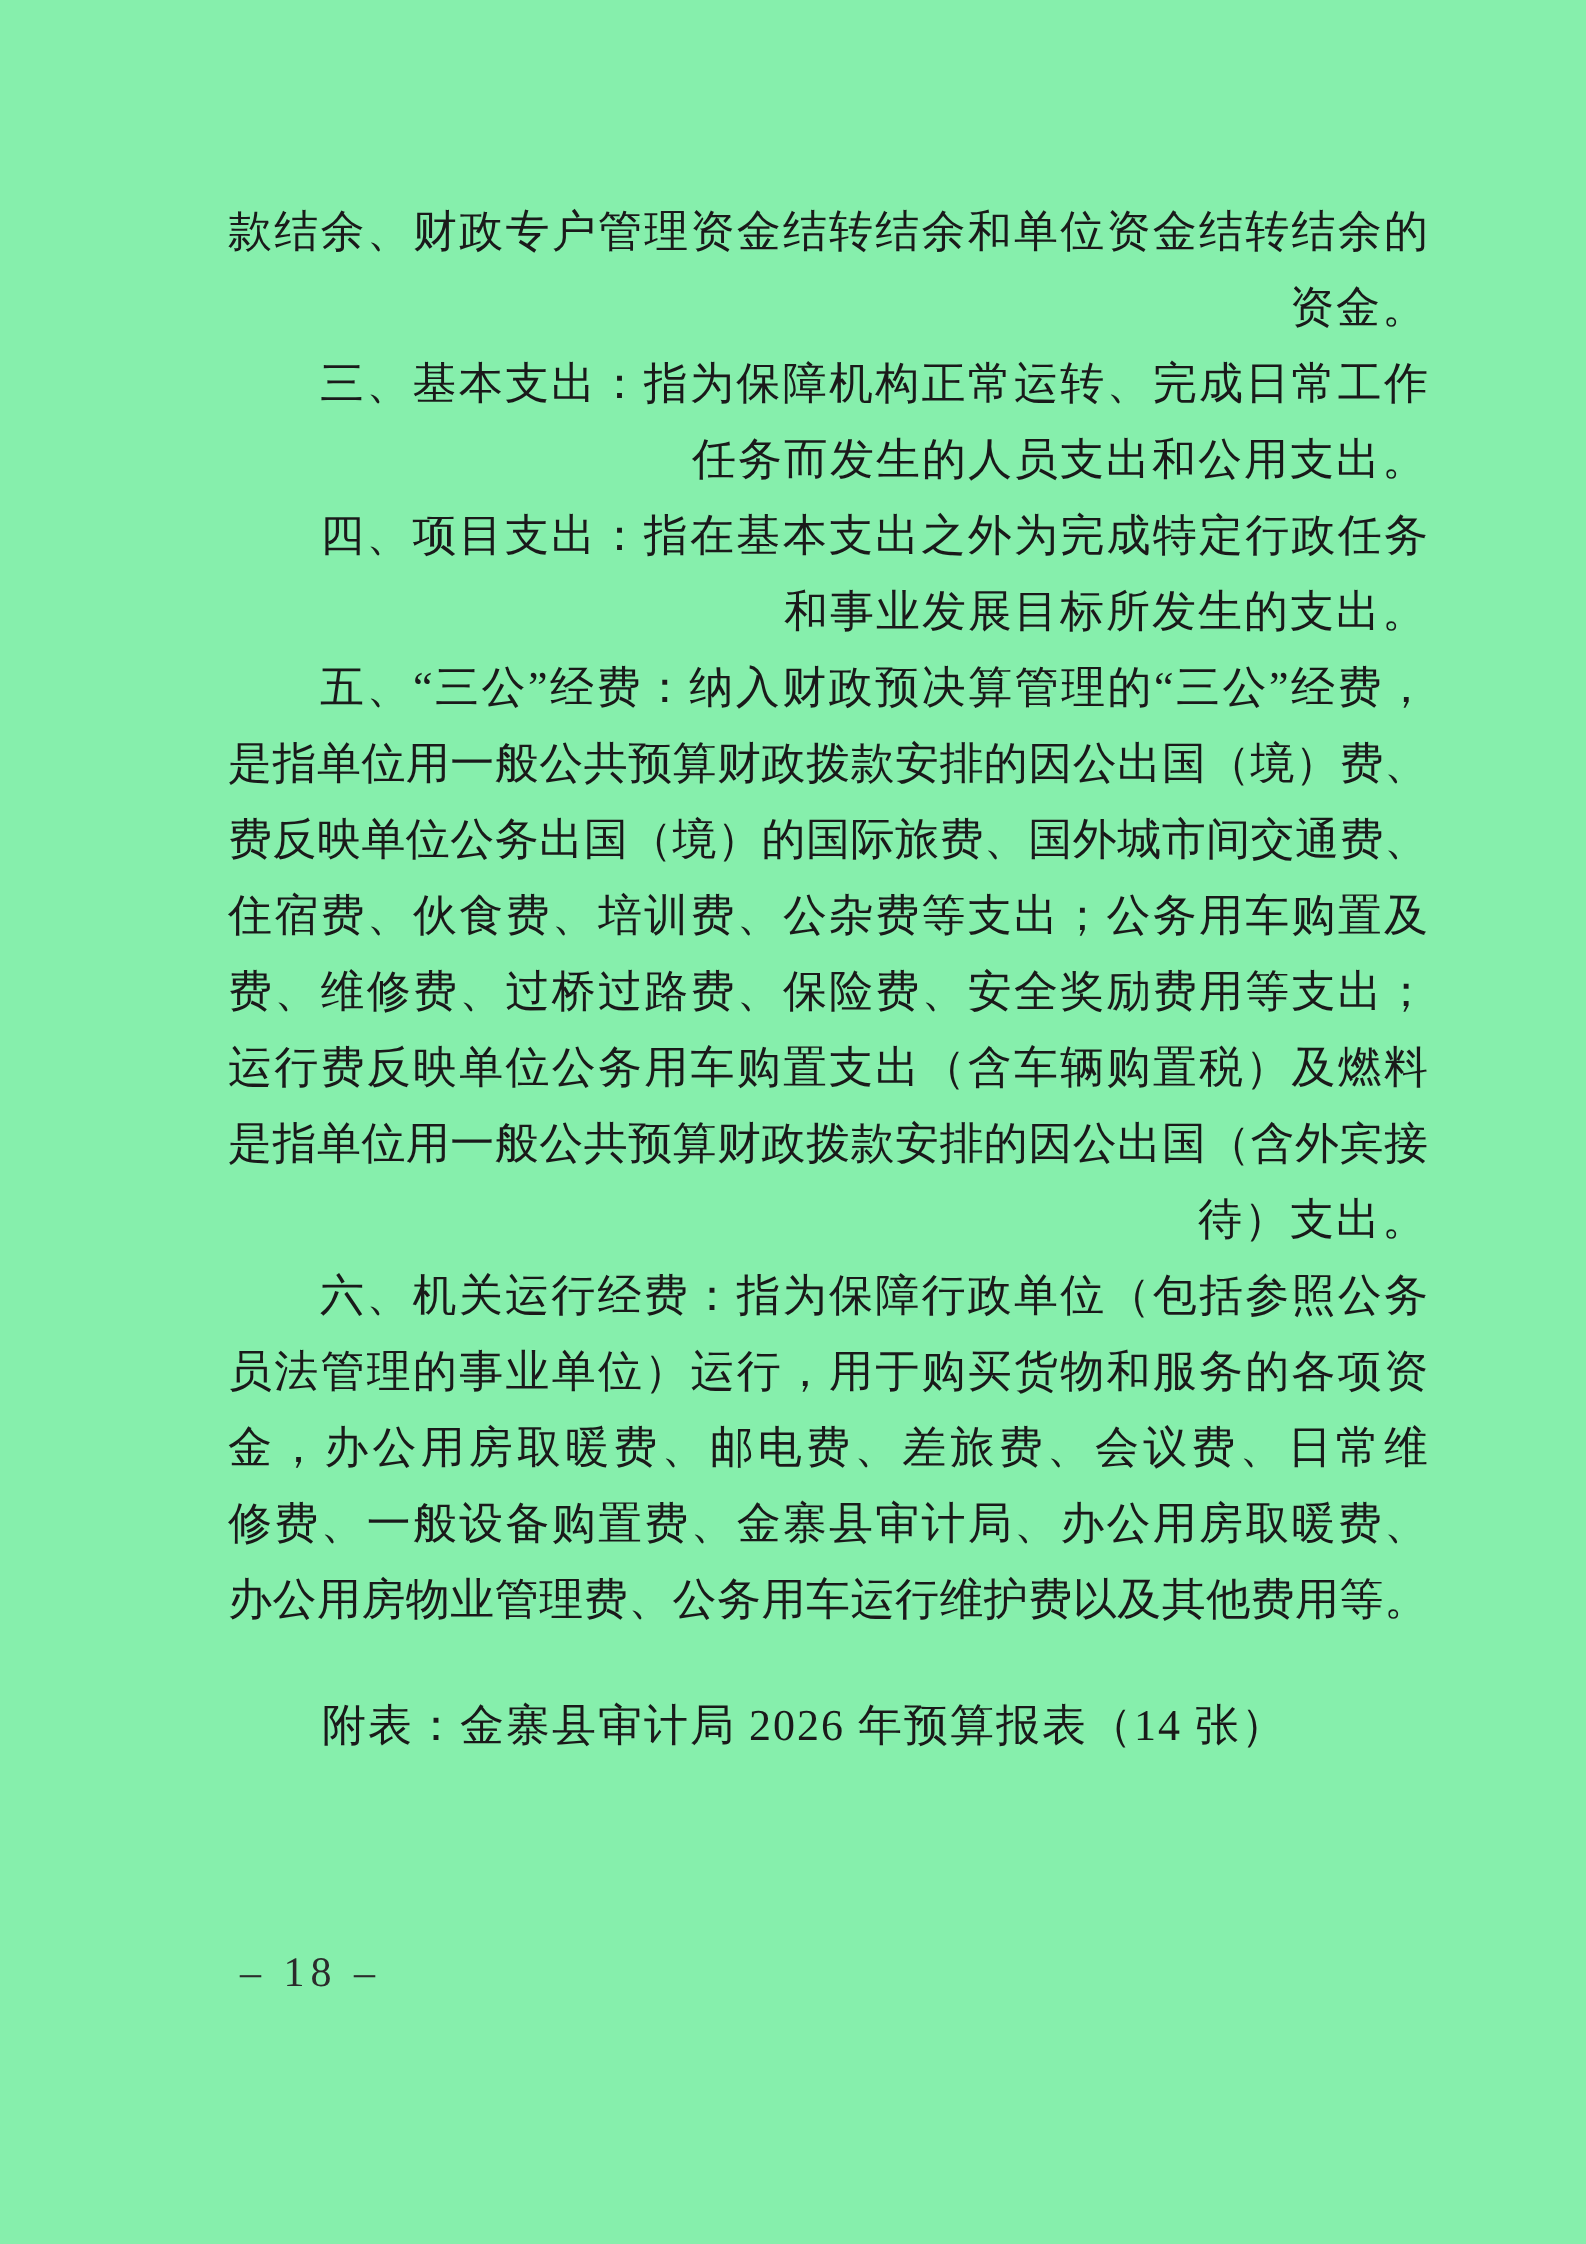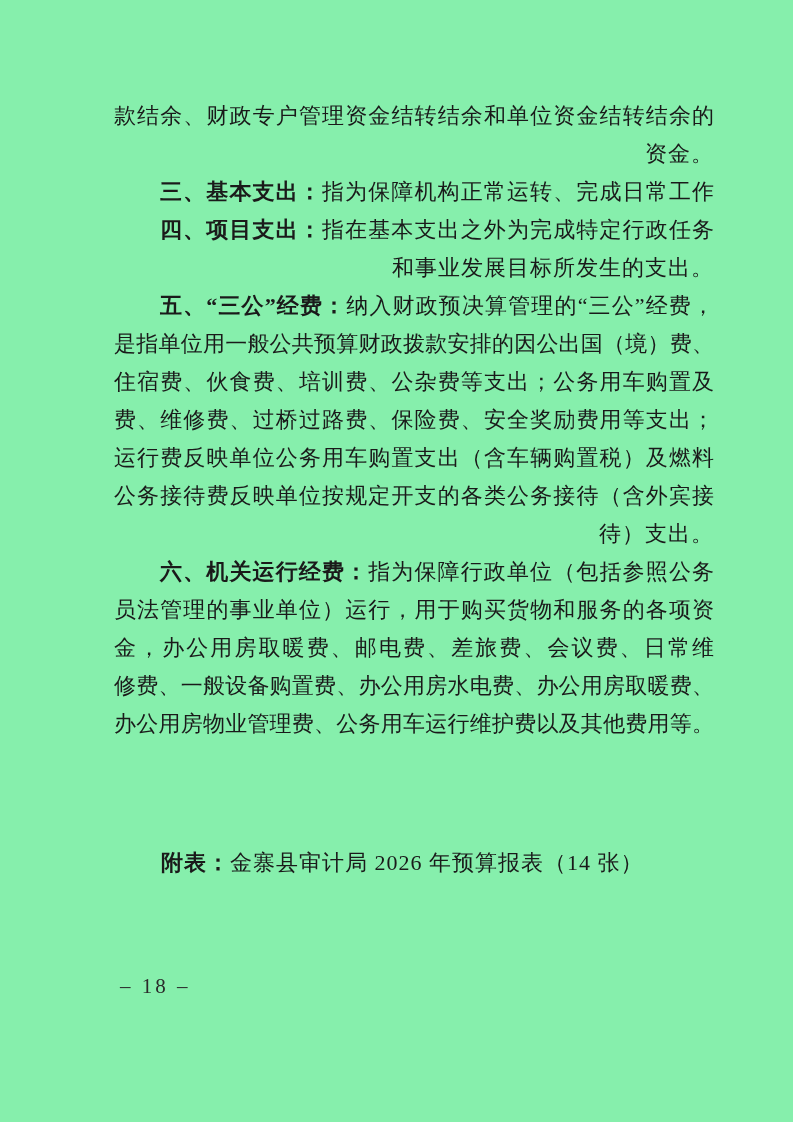--- a/index.html
+++ b/index.html
@@ -34,21 +34,21 @@
     white-space: normal;
     letter-spacing: 0;
     text-align: justify;
     text-align-last: justify;
     overflow: hidden;
   }
   .line.ind {
     padding-left: 46px;
   }
   .line b, .attachment b {
-    font-weight: 700;
+    font-weight: 400;
   }
   .attachment {
     position: absolute;
     left: 161px;
     top: 844px;
     font-size: 22px;
     letter-spacing: 1px;
     line-height: 38px;
     white-space: nowrap;
   }
@@ -62,33 +62,35 @@
   }
 </style>
 </head>
 <body>
 
 <div class="page">
   <div class="text-block">
       <div class="line j">款结余、财政专户管理资金结转结余和单位资金结转结余的</div>
       <div class="line">资金。</div>
       <div class="line j ind"><b>三、基本支出：</b>指为保障机构正常运转、完成日常工作</div>
+      <div class="line">任务而发生的人员支出和公用支出。</div>
       <div class="line j ind"><b>四、项目支出：</b>指在基本支出之外为完成特定行政任务</div>
       <div class="line">和事业发展目标所发生的支出。</div>
       <div class="line j ind"><b>五、“三公”经费：</b>纳入财政预决算管理的“三公”经费，</div>
       <div class="line j">是指单位用一般公共预算财政拨款安排的因公出国（境）费、</div>
+      <div class="line j">费反映单位公务出国（境）的国际旅费、国外城市间交通费、</div>
       <div class="line j">住宿费、伙食费、培训费、公杂费等支出；公务用车购置及</div>
       <div class="line j">费、维修费、过桥过路费、保险费、安全奖励费用等支出；</div>
       <div class="line j">运行费反映单位公务用车购置支出（含车辆购置税）及燃料</div>
-      <div class="line j">公务接待费反映单位按规定开支的各类公务接待（含外宾接</div>
+      <div class="line j">是指单位用一般公共预算财政拨款安排的因公出国（含外宾接</div>
       <div class="line">待）支出。</div>
       <div class="line j ind"><b>六、机关运行经费：</b>指为保障行政单位（包括参照公务</div>
       <div class="line j">员法管理的事业单位）运行，用于购买货物和服务的各项资</div>
       <div class="line j">金，办公用房取暖费、邮电费、差旅费、会议费、日常维</div>
-      <div class="line j">修费、一般设备购置费、办公用房水电费、办公用房取暖费、</div>
+      <div class="line j">修费、一般设备购置费、金寨县审计局、办公用房取暖费、</div>
       <div class="line j">办公用房物业管理费、公务用车运行维护费以及其他费用等。</div>
     </div>
 
   <div class="attachment">
     <b>附表：</b><span>金寨县审计局 2026 年预算报表（14 张）</span>
   </div>
 
   <div class="page-number">– 18 –</div>
 </div>
 

